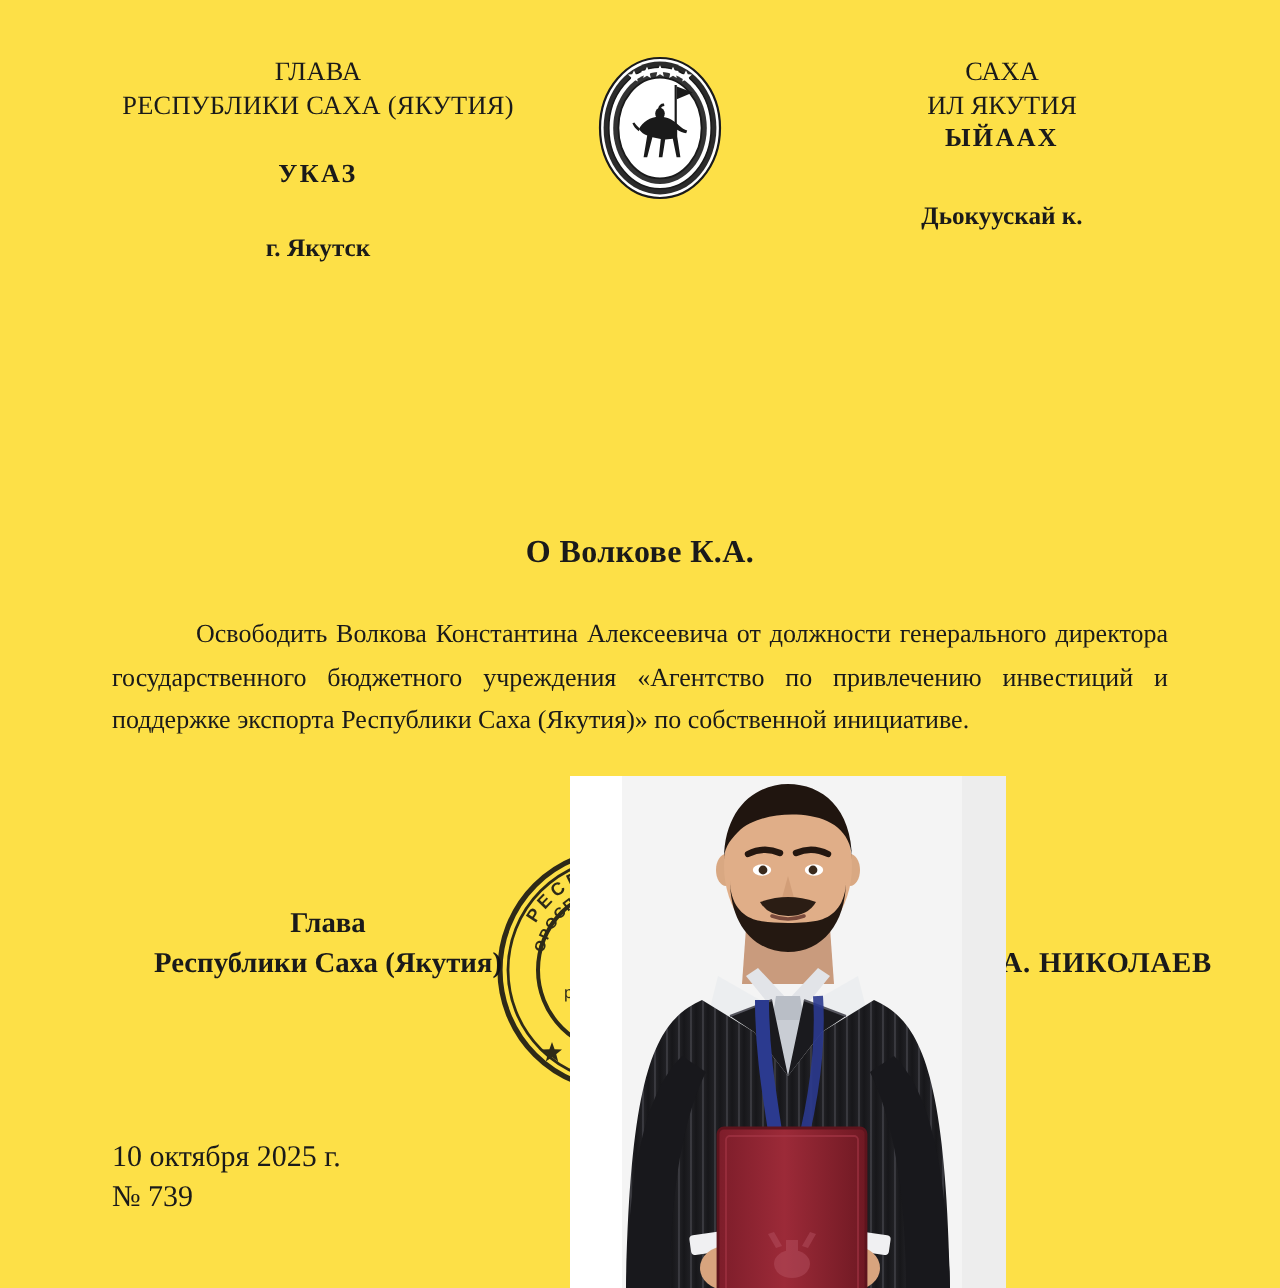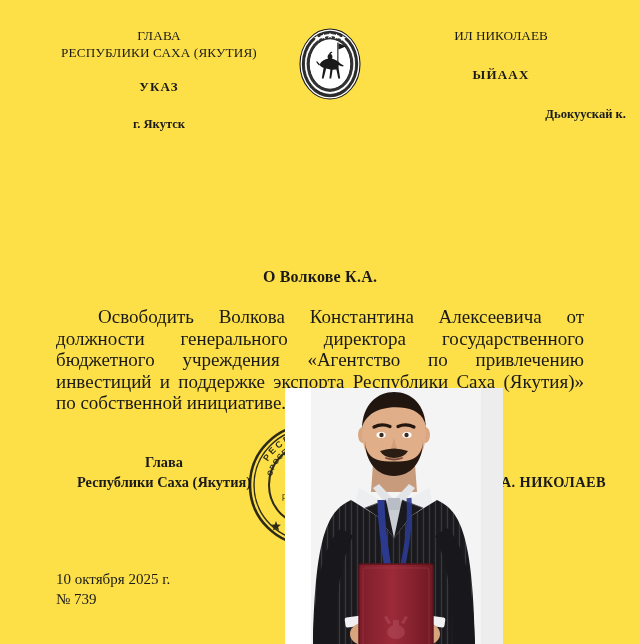--- a/index.html
+++ b/index.html
@@ -43,28 +43,28 @@
     white-space: nowrap;
   }
   .header-right .org-line { letter-spacing: 0px; }
 
   .doc-kind {
     font-size: 13px;
     font-weight: bold;
     letter-spacing: 1.2px;
   }
   .header-left .doc-kind  { margin-top: 18px; }
-  .header-right .doc-kind { margin-top: 22px; }
+  .header-right .doc-kind { }
 
   .city {
     font-size: 12.6px;
     font-weight: bold;
   }
   .header-left .city  { margin-top: 22px; }
-  .header-right .city { margin-top: 24px; text-align: right; }
+  .header-right .city { margin-top: 24px; }
 
   
   .emblem {
     position: absolute;
     left: 299px;
     top: 28px;
     width: 62px;
     height: 72px;
   }
   .emblem svg { display: block; width: 62px; height: 72px; }
@@ -80,21 +80,21 @@
     font-weight: bold;
     letter-spacing: 0.2px;
   }
 
   
   .body-text {
     position: absolute;
     top: 306px;
     left: 56px;
     width: 528px;
-    font-size: 19px;
+    font-size: 13px;
     line-height: 21.5px;
     text-align: justify;
     text-indent: 42px;
     text-justify: inter-word;
     hyphens: none;
   }
 
   
   .sign-title {
     position: absolute;
@@ -154,21 +154,22 @@
   <div class="header">
 
     <div class="header-col header-left">
       <div class="org-line">ГЛАВА</div>
       <div class="org-line">РЕСПУБЛИКИ САХА (ЯКУТИЯ)</div>
       <div class="doc-kind">УКАЗ</div>
       <div class="city">г. Якутск</div>
     </div>
 
     <div class="header-col header-right">
-      <div class="org-line">ИЛ НИКОЛАЕВ</div>
+      <div class="org-line">САХА</div>
+      <div class="org-line">ИЛ ЯКУТИЯ</div>
       <div class="doc-kind">ЫЙААХ</div>
       <div class="city">Дьокуускай к.</div>
     </div>
 
   </div>
 
   <div class="emblem">
     <svg viewBox="0 0 62 72" xmlns="http://www.w3.org/2000/svg">
       <ellipse cx="31" cy="36" rx="30" ry="35" fill="#ffffff" stroke="#1a1a1a" stroke-width="1.1"></ellipse>
       <ellipse cx="31" cy="36" rx="28.2" ry="33.2" fill="#2b2b2b"></ellipse>

